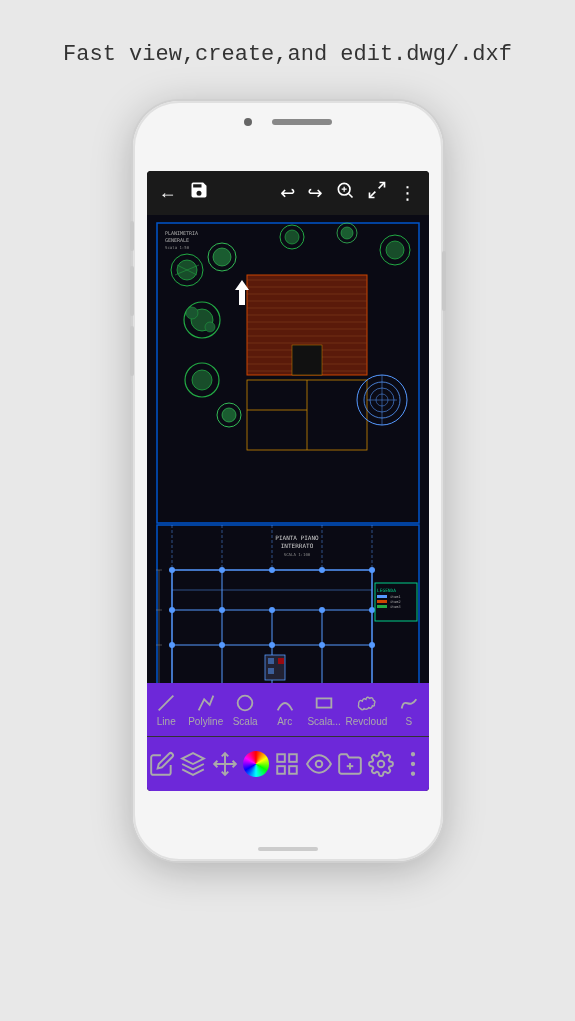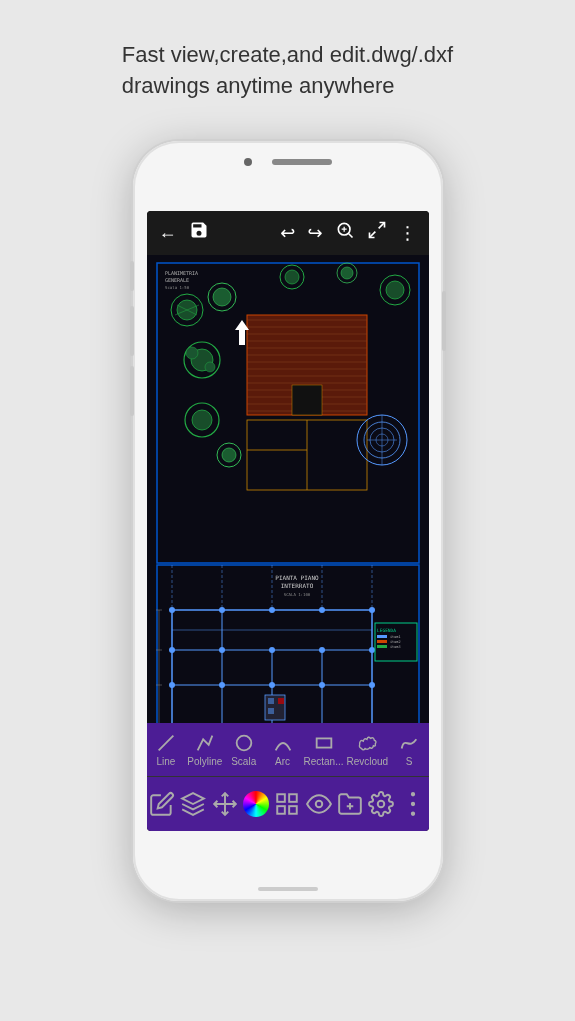--- a/index.html
+++ b/index.html
@@ -8,24 +8,25 @@
       height: 1021px;
       background: #e8e8e8;
       font-family: -apple-system, BlinkMacSystemFont, 'Helvetica Neue', Arial, sans-serif;
       overflow: hidden;
       display: flex;
       flex-direction: column;
       align-items: center;
     }
 
     .header-text {
-      text-align: left;
+      text-align: center;
       margin-top: 40px;
-      margin-bottom: 29px;
+      margin-bottom: 20px;
       line-height: 1.4;
+      font-family: Liberation Mono, monospace;
     }
 
     .header-text .line1 {
       font-size: 22px;
       color: #333;
       font-weight: 400;
     }
 
     .header-text .line2 {
       font-size: 22px;
@@ -149,21 +150,21 @@
     .cad-svg {
       width: 100%;
       height: 100%;
     }
 
     
     .bottom-toolbar {
       position: absolute;
       bottom: 0; left: 0; right: 0;
       height: 108px;
-      background: #4c1d95;
+      background: #6d28d9;
     }
 
     .toolbar-row1 {
       display: flex;
       align-items: center;
       justify-content: space-around;
       height: 54px;
       border-bottom: 1px solid #333;
     }
 
@@ -248,21 +249,20 @@
       height: 26px;
       border-radius: 50%;
       background: conic-gradient(red, yellow, lime, cyan, blue, magenta, red);
     }
   </style>
 </head>
 <body>
 
 <div class="header-text">
   <div class="line1">Fast view,create,and edit.dwg/.dxf</div>
-  <div class="line2">drawings anytime anywhere</div>
 </div>
 
 <div class="phone-wrap">
   <div class="phone-outer">
 
     <div class="phone-notch">
       <div class="camera-dot"></div>
       <div class="speaker-slot"></div>
     </div>
 
@@ -473,21 +473,21 @@
             <svg class="tool-svg" viewBox="0 0 24 24" fill="none" stroke="#aaa" stroke-width="2">
               <path d="M4 20 Q12 4 20 20"></path>
             </svg>
             <span>Arc</span>
           </div>
 
           <div class="toolbar-item">
             <svg class="tool-svg" viewBox="0 0 24 24" fill="none" stroke="#aaa" stroke-width="2">
               <rect x="4" y="7" width="16" height="10"></rect>
             </svg>
-            <span>Rectan...</span>
+            <span>Scala...</span>
           </div>
 
           <div class="toolbar-item">
             <svg class="tool-svg" viewBox="0 0 24 24" fill="none" stroke="#aaa" stroke-width="1.5">
               <path d="M4,12 Q5,8 8,10 Q9,6 12,8 Q13,4 16,7 Q19,5 20,9 Q23,10 21,13 Q22,16 19,15 Q18,19 15,17 Q13,20 10,18 Q8,21 6,18 Q3,17 4,14 Z"></path>
             </svg>
             <span>Revcloud</span>
           </div>
 
           <div class="toolbar-item">

